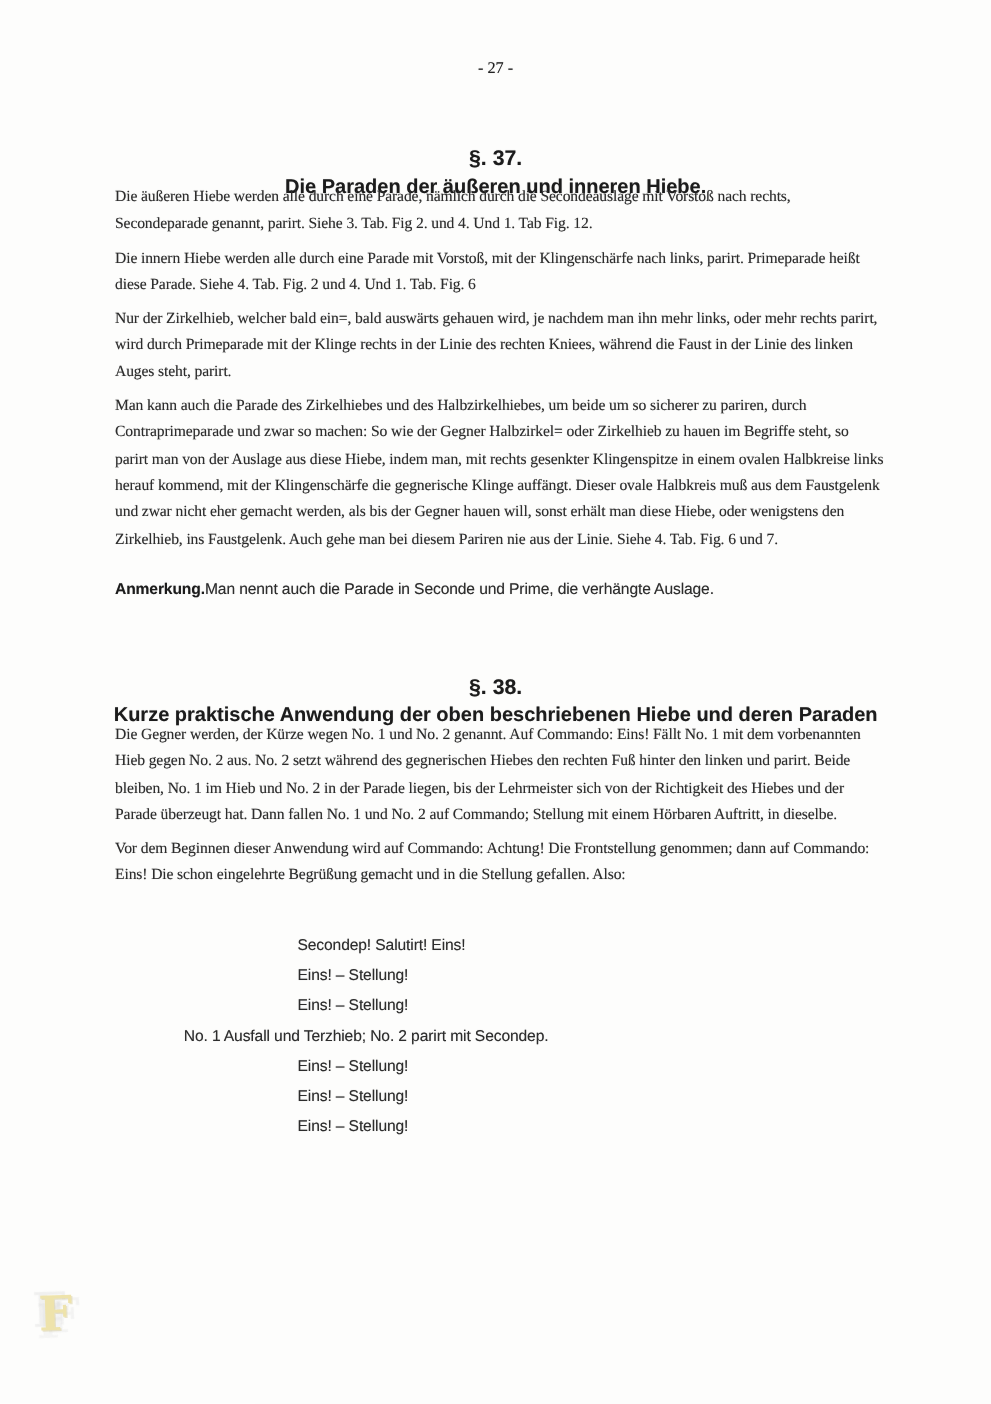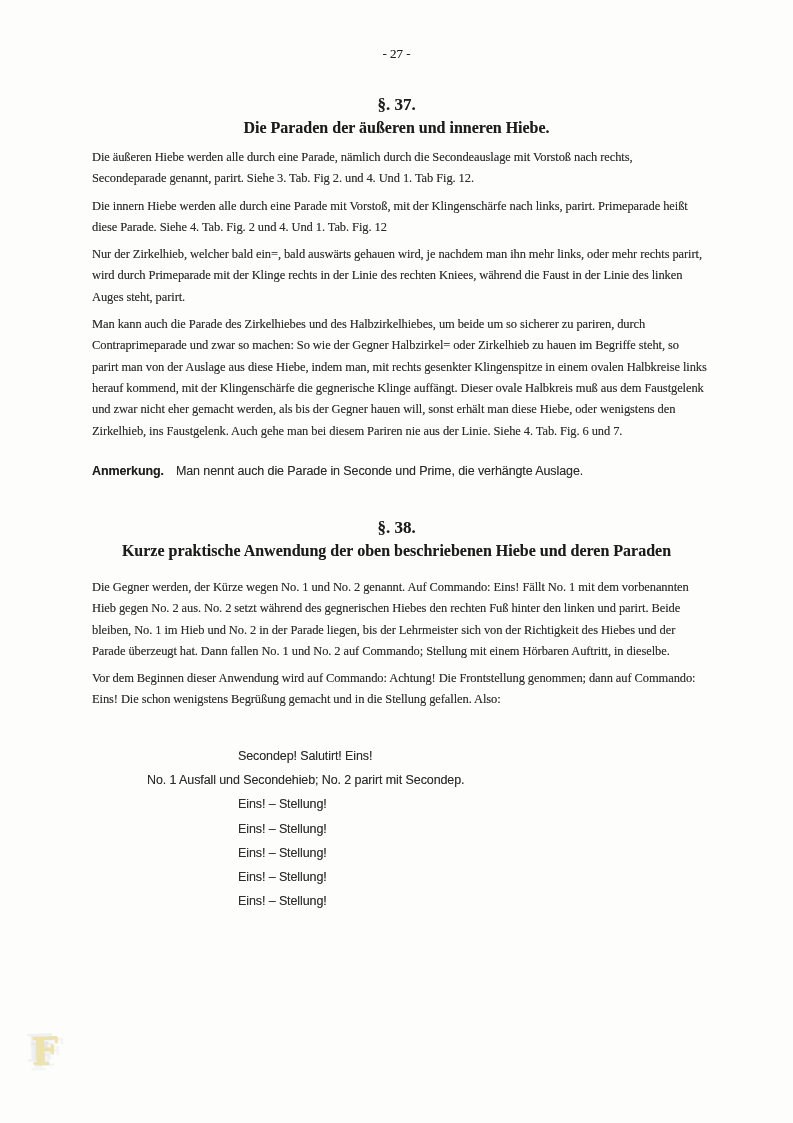--- a/index.html
+++ b/index.html
@@ -32,23 +32,24 @@
     font-family: "Liberation Serif", serif;
     font-size: 13px;
     color: #222;
   }
 
   .sec-head {
     position: absolute;
     left: 0;
     right: 0;
     text-align: center;
-    font-family: Liberation Serif, serif;
+    font-family: Liberation Sans, sans-serif;
     font-weight: 700;
     color: #1c1c1c;
+    margin-top: 22px;
   }
   .sec-num   { font-size: 17px; line-height: 22px; }
   .sec-title { font-size: 16px; line-height: 23px; }
   #sec37-head { top: 94px; }
   #sec38-head { top: 517px; }
 
   .sec-body {
     position: absolute;
     left: 92px;
     width: 616px;
@@ -67,21 +68,21 @@
     top: 461px;
     left: 92px;
     width: 616px;
     font-size: 12.5px;
     letter-spacing: -0.1px;
     line-height: 21.3px;
   }
   .note-label {
     font-weight: 700;
     color: #1c1c1c;
-    margin-right: 12px;
+    margin-right: 0;
   }
 
   .drill {
     position: absolute;
     top: 744px;
     left: 92px;
     width: 640px;
     font-size: 12.5px;
     letter-spacing: -0.1px;
   }
@@ -117,44 +118,44 @@
 
   <div class="pagenum scan">- 27 -</div>
 
   <div class="sec-head" id="sec37-head">
     <div class="sec-num scan">§. 37.</div>
     <div class="sec-title scan">Die Paraden der äußeren und inneren Hiebe.</div>
   </div>
 
   <div class="sec-body scan" id="sec37-body">
     <p>Die äußeren Hiebe werden alle durch eine Parade, nämlich durch die Secondeauslage mit Vorstoß nach rechts, Secondeparade genannt, parirt. Siehe 3. Tab. Fig 2. und 4. Und 1. Tab Fig. 12.</p>
-    <p>Die innern Hiebe werden alle durch eine Parade mit Vorstoß, mit der Klingenschärfe nach links, parirt. Primeparade heißt diese Parade. Siehe 4. Tab. Fig. 2 und 4. Und 1. Tab. Fig. 12</p>
+    <p>Die innern Hiebe werden alle durch eine Parade mit Vorstoß, mit der Klingenschärfe nach links, parirt. Primeparade heißt diese Parade. Siehe 4. Tab. Fig. 2 und 4. Und 1. Tab. Fig. 6</p>
     <p>Nur der Zirkelhieb, welcher bald ein=, bald auswärts gehauen wird, je nachdem man ihn mehr links, oder mehr rechts parirt, wird durch Primeparade mit der Klinge rechts in der Linie des rechten Kniees, während die Faust in der Linie des linken Auges steht, parirt.</p>
     <p>Man kann auch die Parade des Zirkelhiebes und des Halbzirkelhiebes, um beide um so sicherer zu pariren, durch Contraprimeparade und zwar so machen: So wie der Gegner Halbzirkel= oder Zirkelhieb zu hauen im Begriffe steht, so parirt man von der Auslage aus diese Hiebe, indem man, mit rechts gesenkter Klingenspitze in einem ovalen Halbkreise links herauf kommend, mit der Klingenschärfe die gegnerische Klinge auffängt. Dieser ovale Halbkreis muß aus dem Faustgelenk und zwar nicht eher gemacht werden, als bis der Gegner hauen will, sonst erhält man diese Hiebe, oder wenigstens den Zirkelhieb, ins Faustgelenk. Auch gehe man bei diesem Pariren nie aus der Linie. Siehe 4. Tab. Fig. 6 und 7.</p>
   </div>
 
   <div class="note scan">
     <span class="note-label">Anmerkung.</span><span>Man nennt auch die Parade in Seconde und Prime, die verhängte Auslage.</span>
   </div>
 
   <div class="sec-head" id="sec38-head">
     <div class="sec-num scan">§. 38.</div>
     <div class="sec-title scan">Kurze praktische Anwendung der oben beschriebenen Hiebe und deren Paraden</div>
   </div>
 
   <div class="sec-body scan" id="sec38-body">
     <p>Die Gegner werden, der Kürze wegen No. 1 und No. 2 genannt. Auf Commando: Eins! Fällt No. 1 mit dem vorbenannten Hieb gegen No. 2 aus. No. 2 setzt während des gegnerischen Hiebes den rechten Fuß hinter den linken und parirt. Beide bleiben, No. 1 im Hieb und No. 2 in der Parade liegen, bis der Lehrmeister sich von der Richtigkeit des Hiebes und der Parade überzeugt hat. Dann fallen No. 1 und No. 2 auf Commando; Stellung mit einem Hörbaren Auftritt, in dieselbe.</p>
-    <p>Vor dem Beginnen dieser Anwendung wird auf Commando: Achtung! Die Frontstellung genommen; dann auf Commando: Eins! Die schon wenigstens Begrüßung gemacht und in die Stellung gefallen. Also:</p>
+    <p>Vor dem Beginnen dieser Anwendung wird auf Commando: Achtung! Die Frontstellung genommen; dann auf Commando: Eins! Die schon eingelehrte Begrüßung gemacht und in die Stellung gefallen. Also:</p>
   </div>
 
   <div class="drill scan">
     <div class="drill-line command">Secondep! Salutirt! Eins!</div>
-    <div class="drill-line action">No. 1 Ausfall und Secondehieb; No. 2 parirt mit Secondep.</div>
     <div class="drill-line command">Eins! – Stellung!</div>
     <div class="drill-line command">Eins! – Stellung!</div>
+    <div class="drill-line action">No. 1 Ausfall und Terzhieb; No. 2 parirt mit Secondep.</div>
     <div class="drill-line command">Eins! – Stellung!</div>
     <div class="drill-line command">Eins! – Stellung!</div>
     <div class="drill-line command">Eins! – Stellung!</div>
   </div>
 
   <div class="watermark">F</div>
 
 </div>
 
 </body></html>

